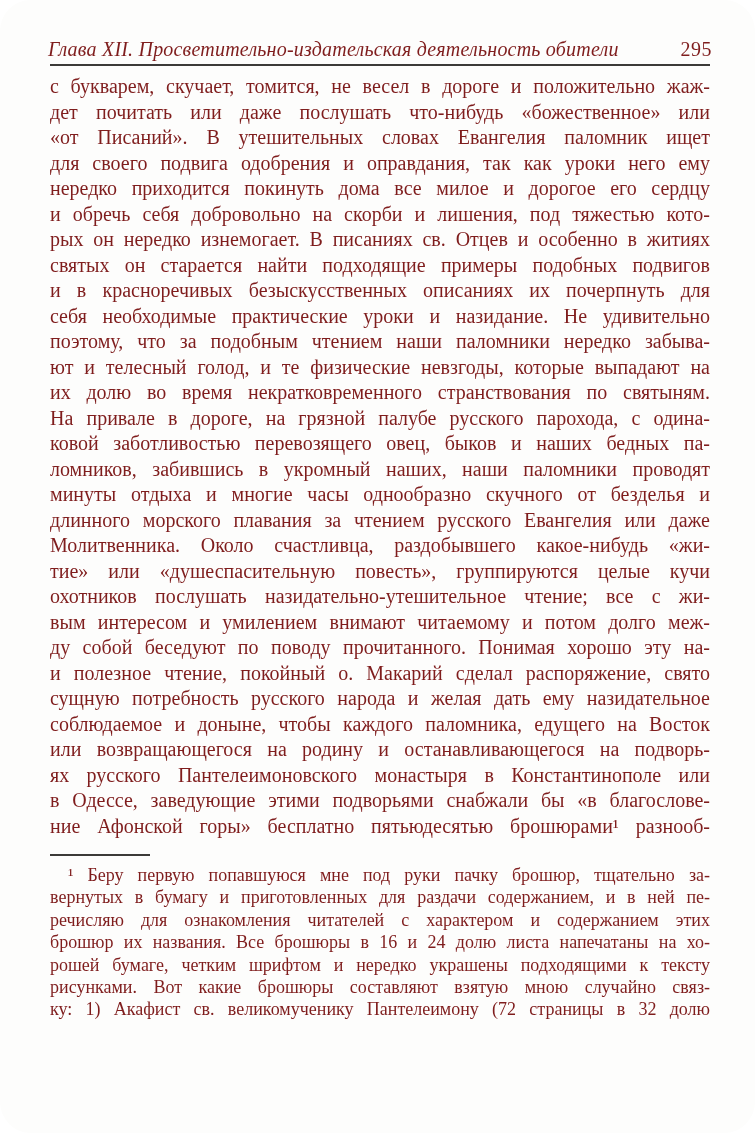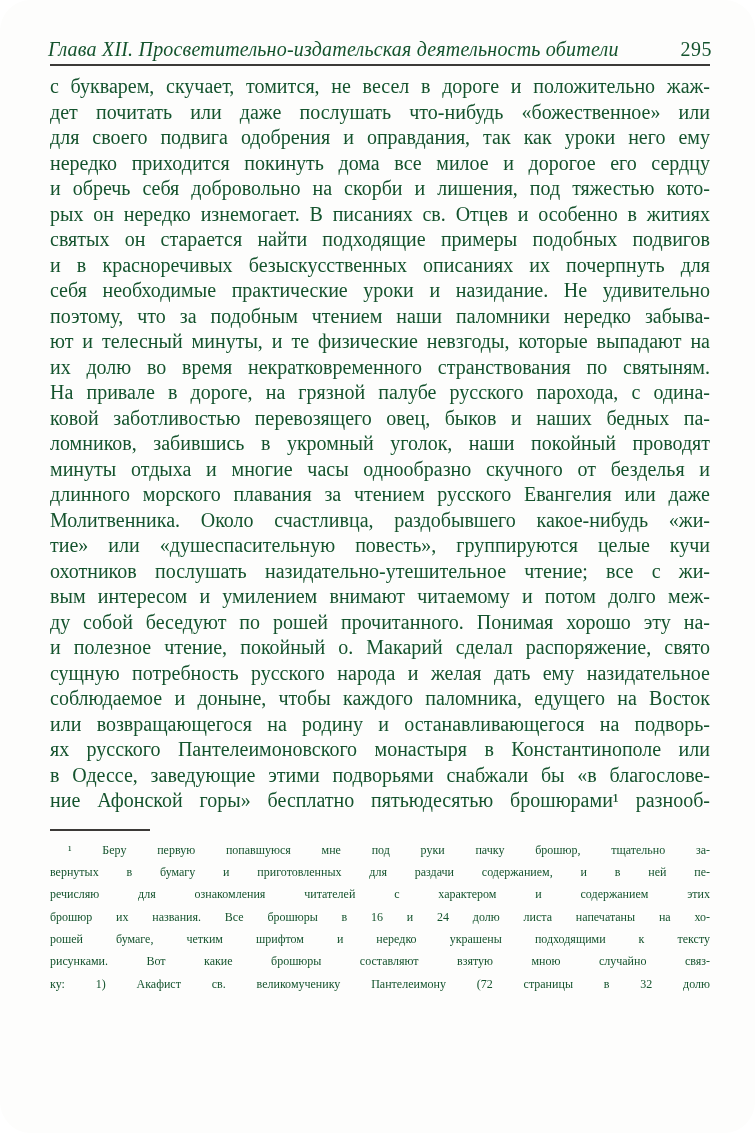--- a/index.html
+++ b/index.html
@@ -5,21 +5,21 @@
   html, body {
     margin: 0;
     padding: 0;
     background: #ffffff;
   }
   .page {
     position: relative;
     width: 755px;
     height: 1133px;
     background: #fdfdfc;
-    color: #14532d;
+    color: #7f1d1d;
     font-family: "Liberation Serif", "DejaVu Serif", serif;
     overflow: hidden;
     box-sizing: border-box;
     padding: 38px 45px 0 50px;
     border-radius: 31px;
   }
   .running-header {
     display: flex;
     justify-content: center;
     align-items: baseline;
@@ -56,21 +56,21 @@
   }
   .footnote-separator {
     margin-top: 15px;
     border: none;
     border-top: 2px solid #3c3a38;
     width: 100px;
     margin-left: 0;
   }
   .footnote-text {
     width: 660px;
-    font-size: 12px;
+    font-size: 18px;
   }
   .footnote-text .line {
     text-align: justify;
     text-align-last: justify;
     line-height: 22.4px;
     height: 22.4px;
     overflow: hidden;
   }
   .footnote-text .line:first-child {
     text-indent: 18px;
@@ -84,40 +84,41 @@
   <div class="running-header">
     <span class="running-title">Глава XII. Просветительно-издательская деятельность обители</span>
     <span class="page-number">295</span>
   </div>
 
   <hr class="header-rule">
 
   <div class="body-text">
       <div class="line">с букварем, скучает, томится, не весел в дороге и положительно жаж-</div>
       <div class="line">дет почитать или даже послушать что-нибудь «божественное» или</div>
+      <div class="line">«от Писаний». В утешительных словах Евангелия паломник ищет</div>
       <div class="line">для своего подвига одобрения и оправдания, так как уроки него ему</div>
       <div class="line">нередко приходится покинуть дома все милое и дорогое его сердцу</div>
       <div class="line">и обречь себя добровольно на скорби и лишения, под тяжестью кото-</div>
       <div class="line">рых он нередко изнемогает. В писаниях св. Отцев и особенно в житиях</div>
       <div class="line">святых он старается найти подходящие примеры подобных подвигов</div>
       <div class="line">и в красноречивых безыскусственных описаниях их почерпнуть для</div>
       <div class="line">себя необходимые практические уроки и назидание. Не удивительно</div>
       <div class="line">поэтому, что за подобным чтением наши паломники нередко забыва-</div>
-      <div class="line">ют и телесный минуты, и те физические невзгоды, которые выпадают на</div>
+      <div class="line">ют и телесный голод, и те физические невзгоды, которые выпадают на</div>
       <div class="line">их долю во время некратковременного странствования по святыням.</div>
       <div class="line">На привале в дороге, на грязной палубе русского парохода, с одина-</div>
       <div class="line">ковой заботливостью перевозящего овец, быков и наших бедных па-</div>
-      <div class="line">ломников, забившись в укромный уголок, наши покойный проводят</div>
+      <div class="line">ломников, забившись в укромный наших, наши паломники проводят</div>
       <div class="line">минуты отдыха и многие часы однообразно скучного от безделья и</div>
       <div class="line">длинного морского плавания за чтением русского Евангелия или даже</div>
       <div class="line">Молитвенника. Около счастливца, раздобывшего какое-нибудь «жи-</div>
       <div class="line">тие» или «душеспасительную повесть», группируются целые кучи</div>
       <div class="line">охотников послушать назидательно-утешительное чтение; все с жи-</div>
       <div class="line">вым интересом и умилением внимают читаемому и потом долго меж-</div>
-      <div class="line">ду собой беседуют по рошей прочитанного. Понимая хорошо эту на-</div>
+      <div class="line">ду собой беседуют по поводу прочитанного. Понимая хорошо эту на-</div>
       <div class="line">и полезное чтение, покойный о. Макарий сделал распоряжение, свято</div>
       <div class="line">сущную потребность русского народа и желая дать ему назидательное</div>
       <div class="line">соблюдаемое и доныне, чтобы каждого паломника, едущего на Восток</div>
       <div class="line">или возвращающегося на родину и останавливающегося на подворь-</div>
       <div class="line">ях русского Пантелеимоновского монастыря в Константинополе или</div>
       <div class="line">в Одессе, заведующие этими подворьями снабжали бы «в благослове-</div>
       <div class="line">ние Афонской горы» бесплатно пятьюдесятью брошюрами¹ разнооб-</div>
     </div>
 
   <hr class="footnote-separator">

